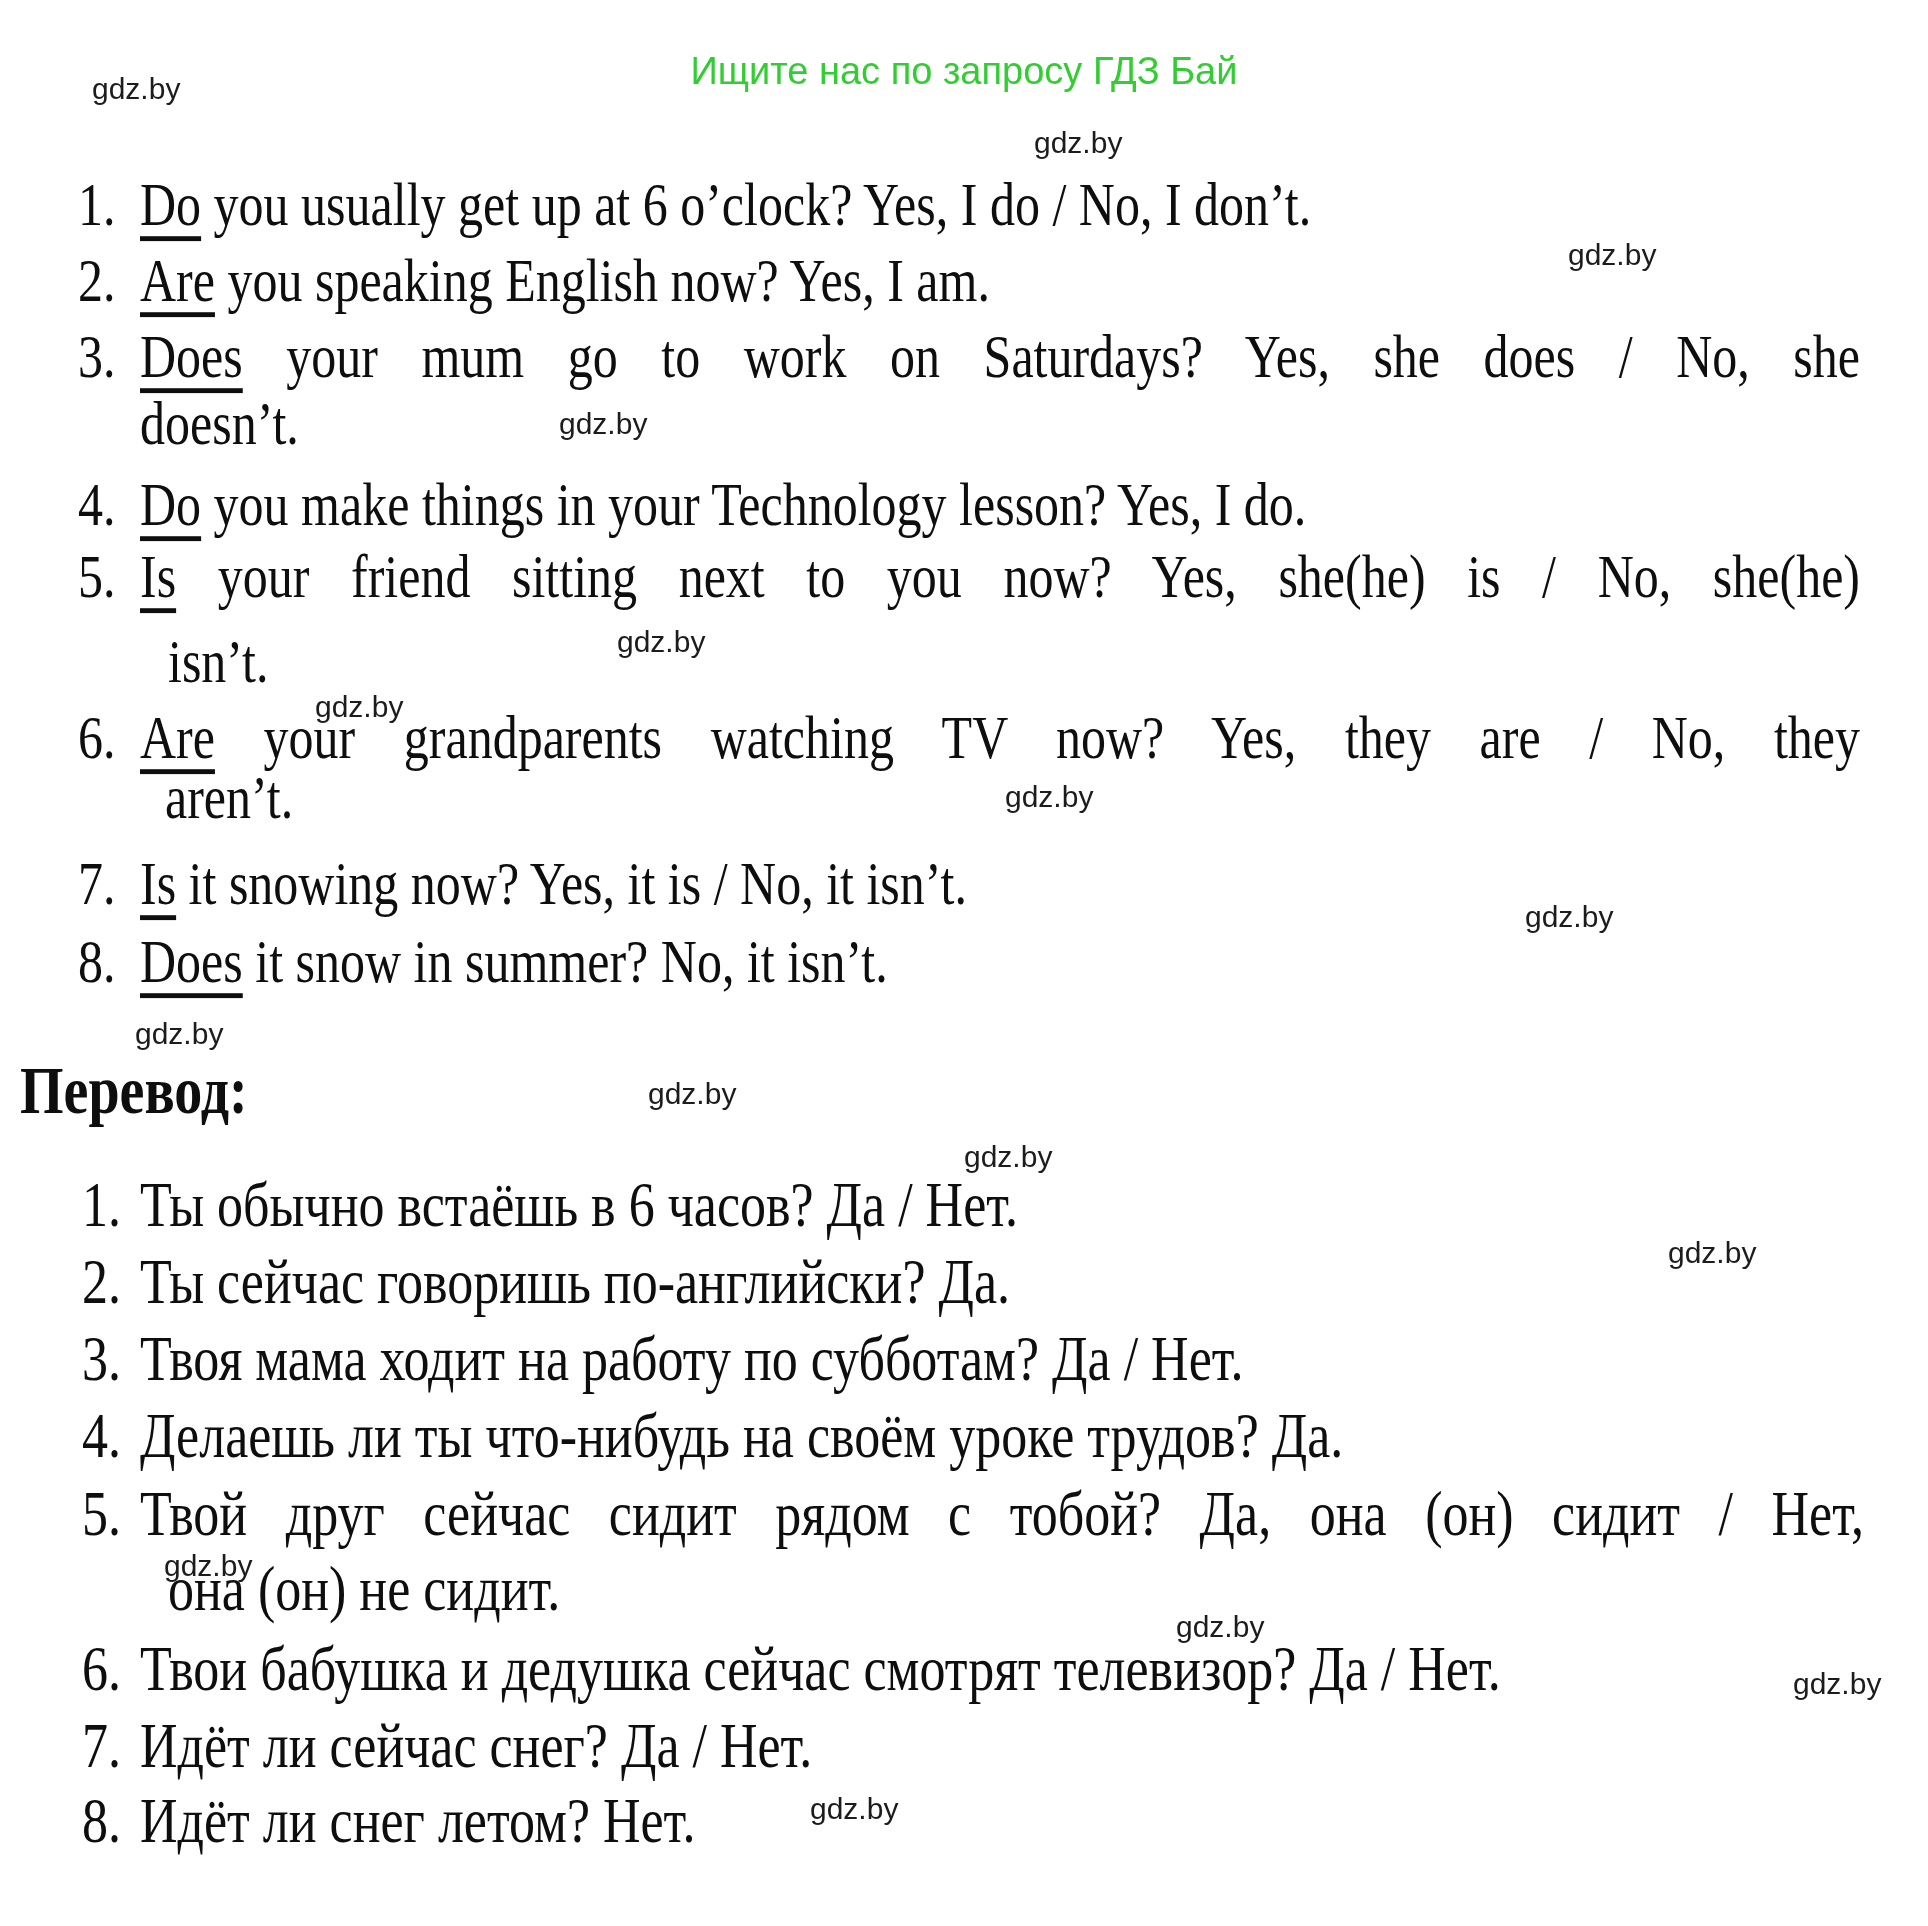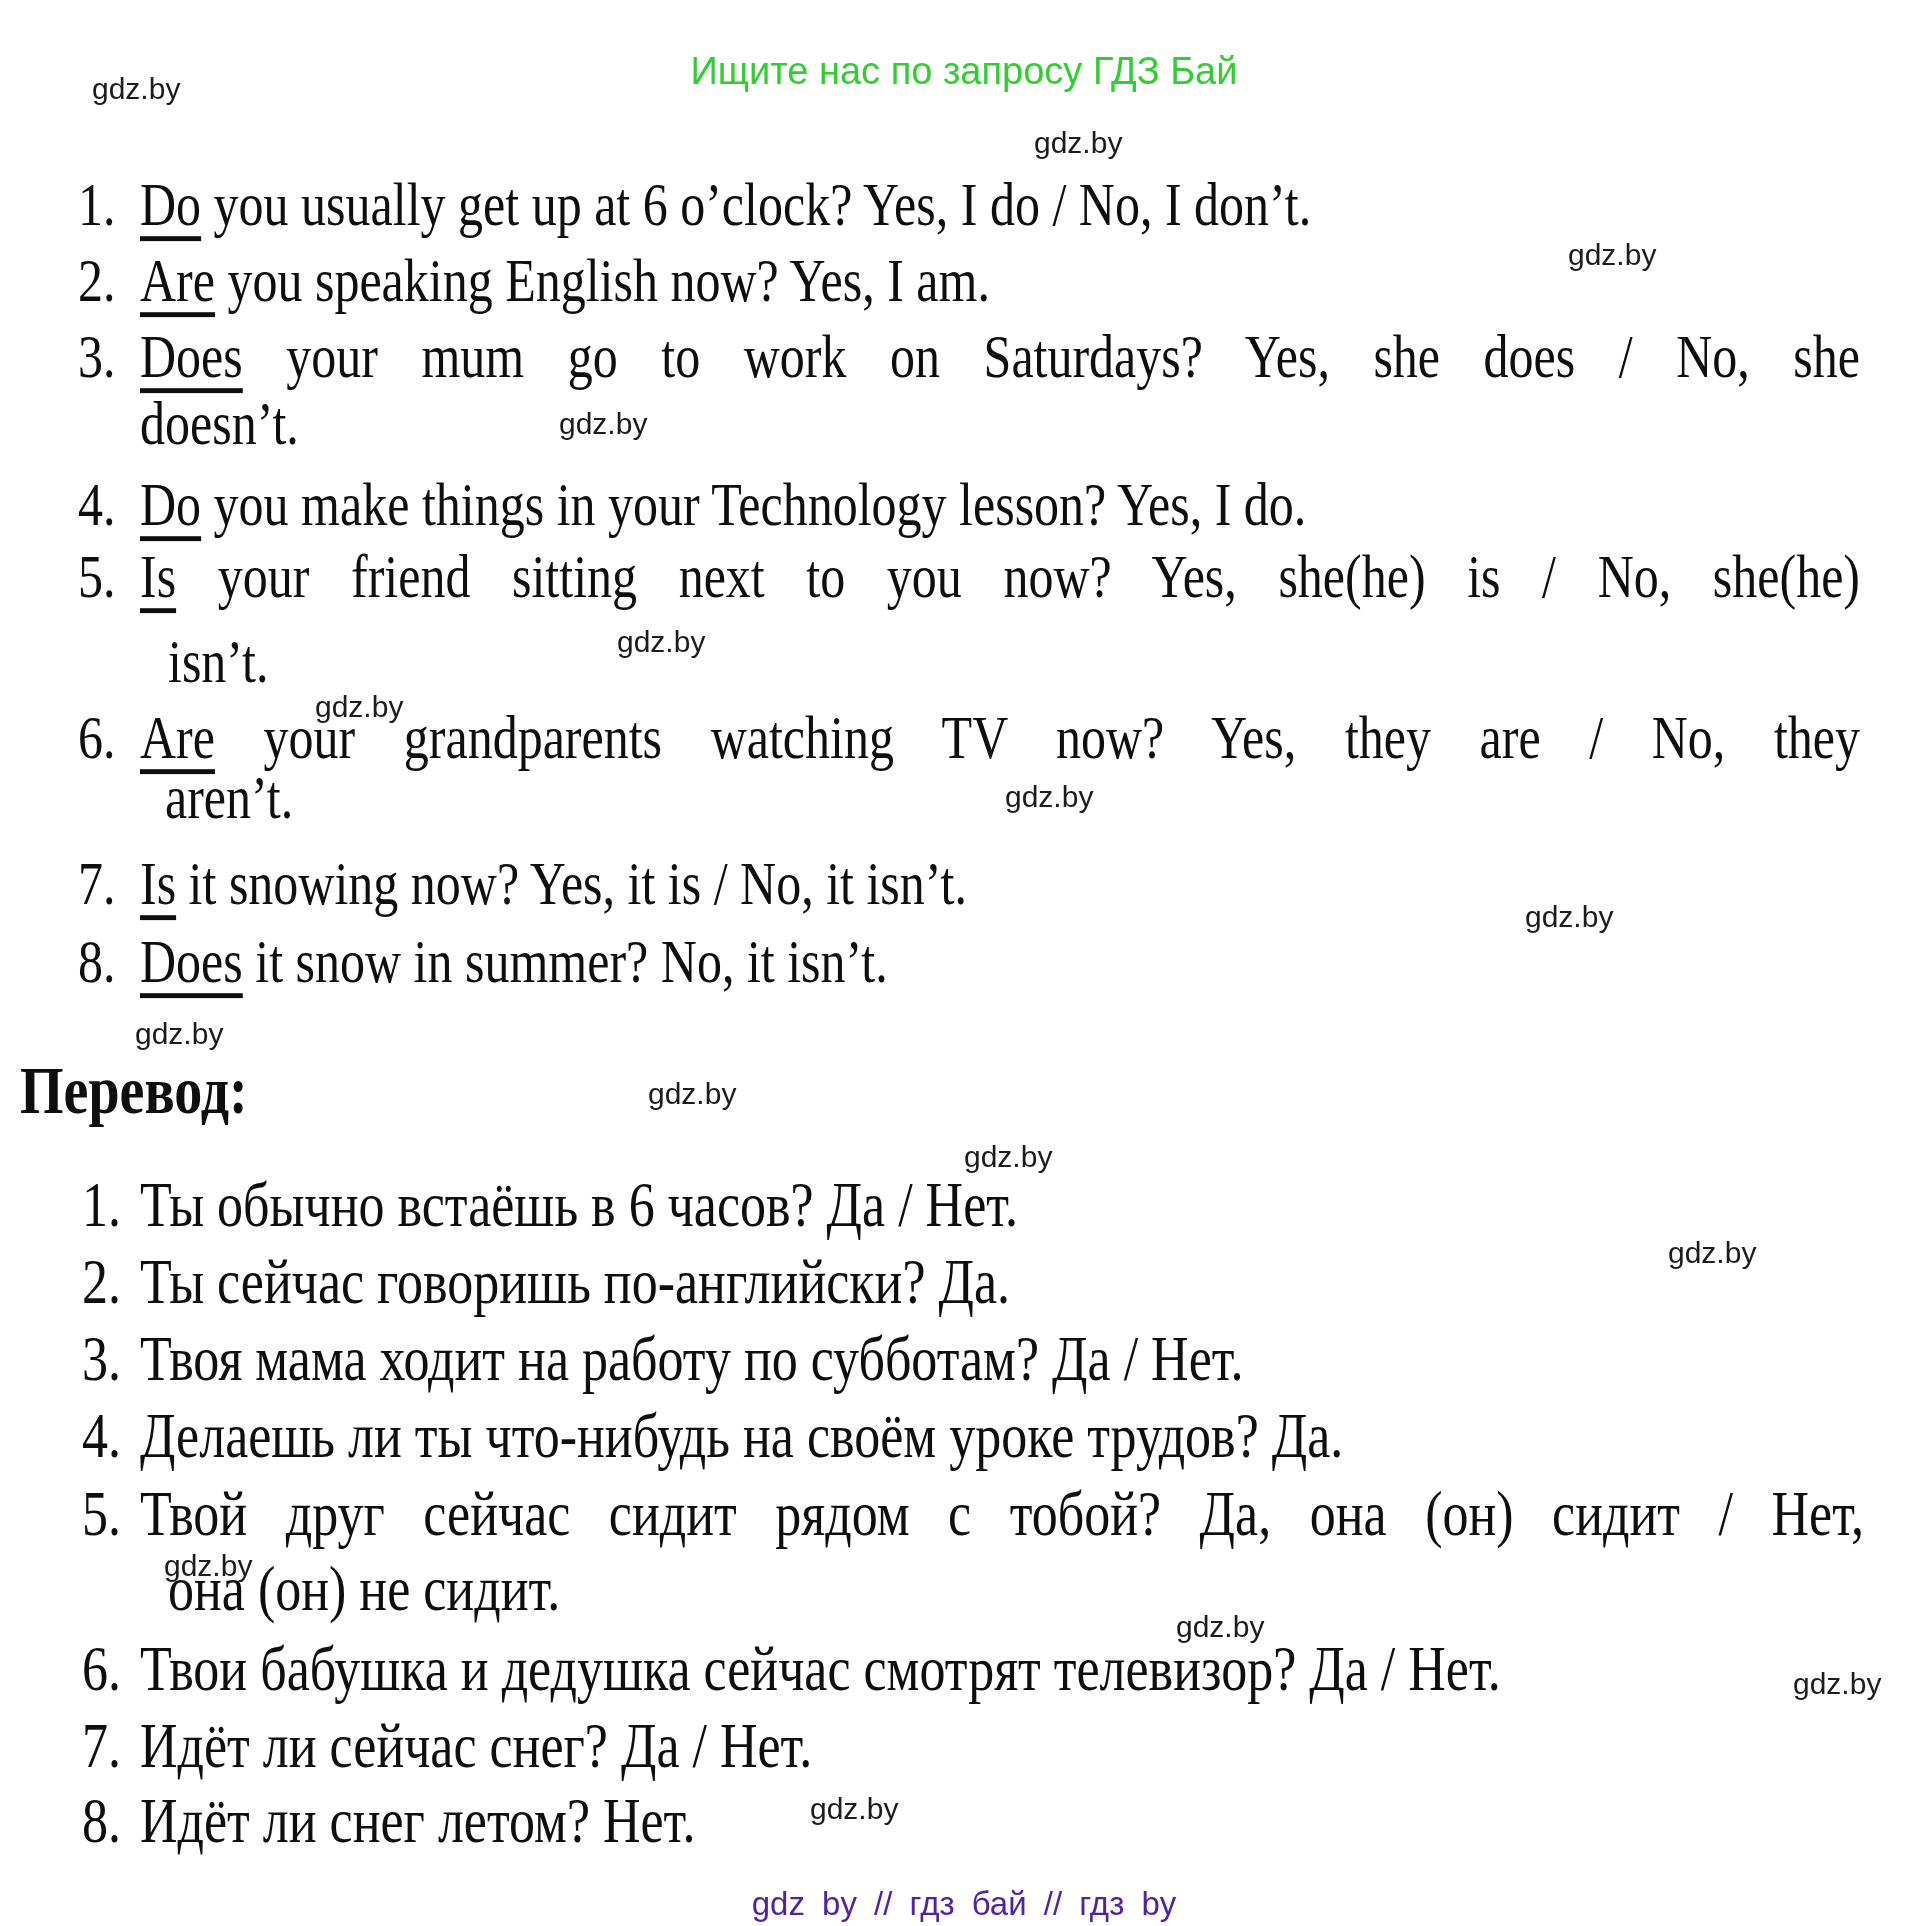--- a/index.html
+++ b/index.html
@@ -102,15 +102,14 @@
   <div class="line ru" style="left:82px;top:1638px">
     <span class="num">6.</span><span>Твои бабушка и дедушка сейчас смотрят телевизор? Да / Нет.</span>
   </div>
   <div class="line ru" style="left:82px;top:1715px">
     <span class="num">7.</span><span>Идёт ли сейчас снег? Да / Нет.</span>
   </div>
   <div class="line ru" style="left:82px;top:1790px">
     <span class="num">8.</span><span>Идёт ли снег летом? Нет.</span>
   </div>
 
-  <div class="footer" style="color: rgb(84, 35, 155);">gdz by // гдз бай // гдз by</div>
 
 </div>
 
 </body></html>

